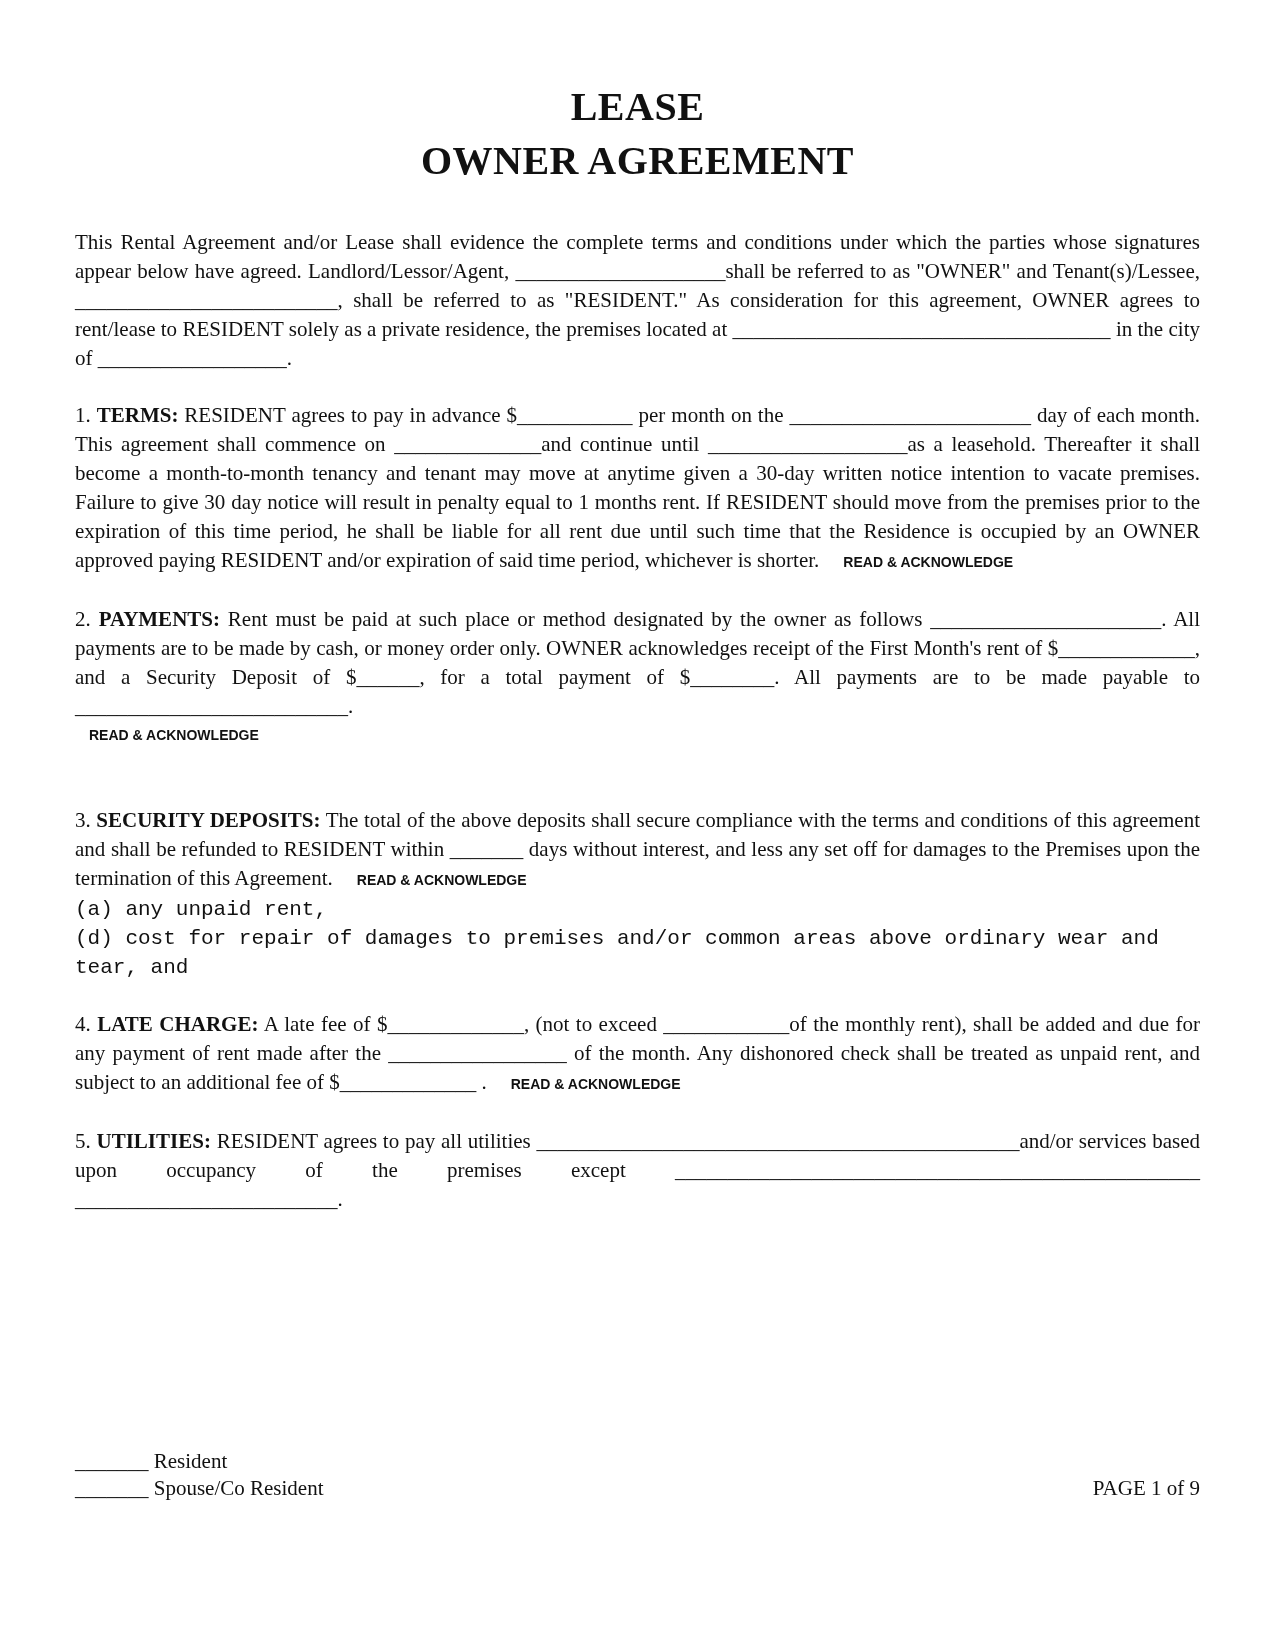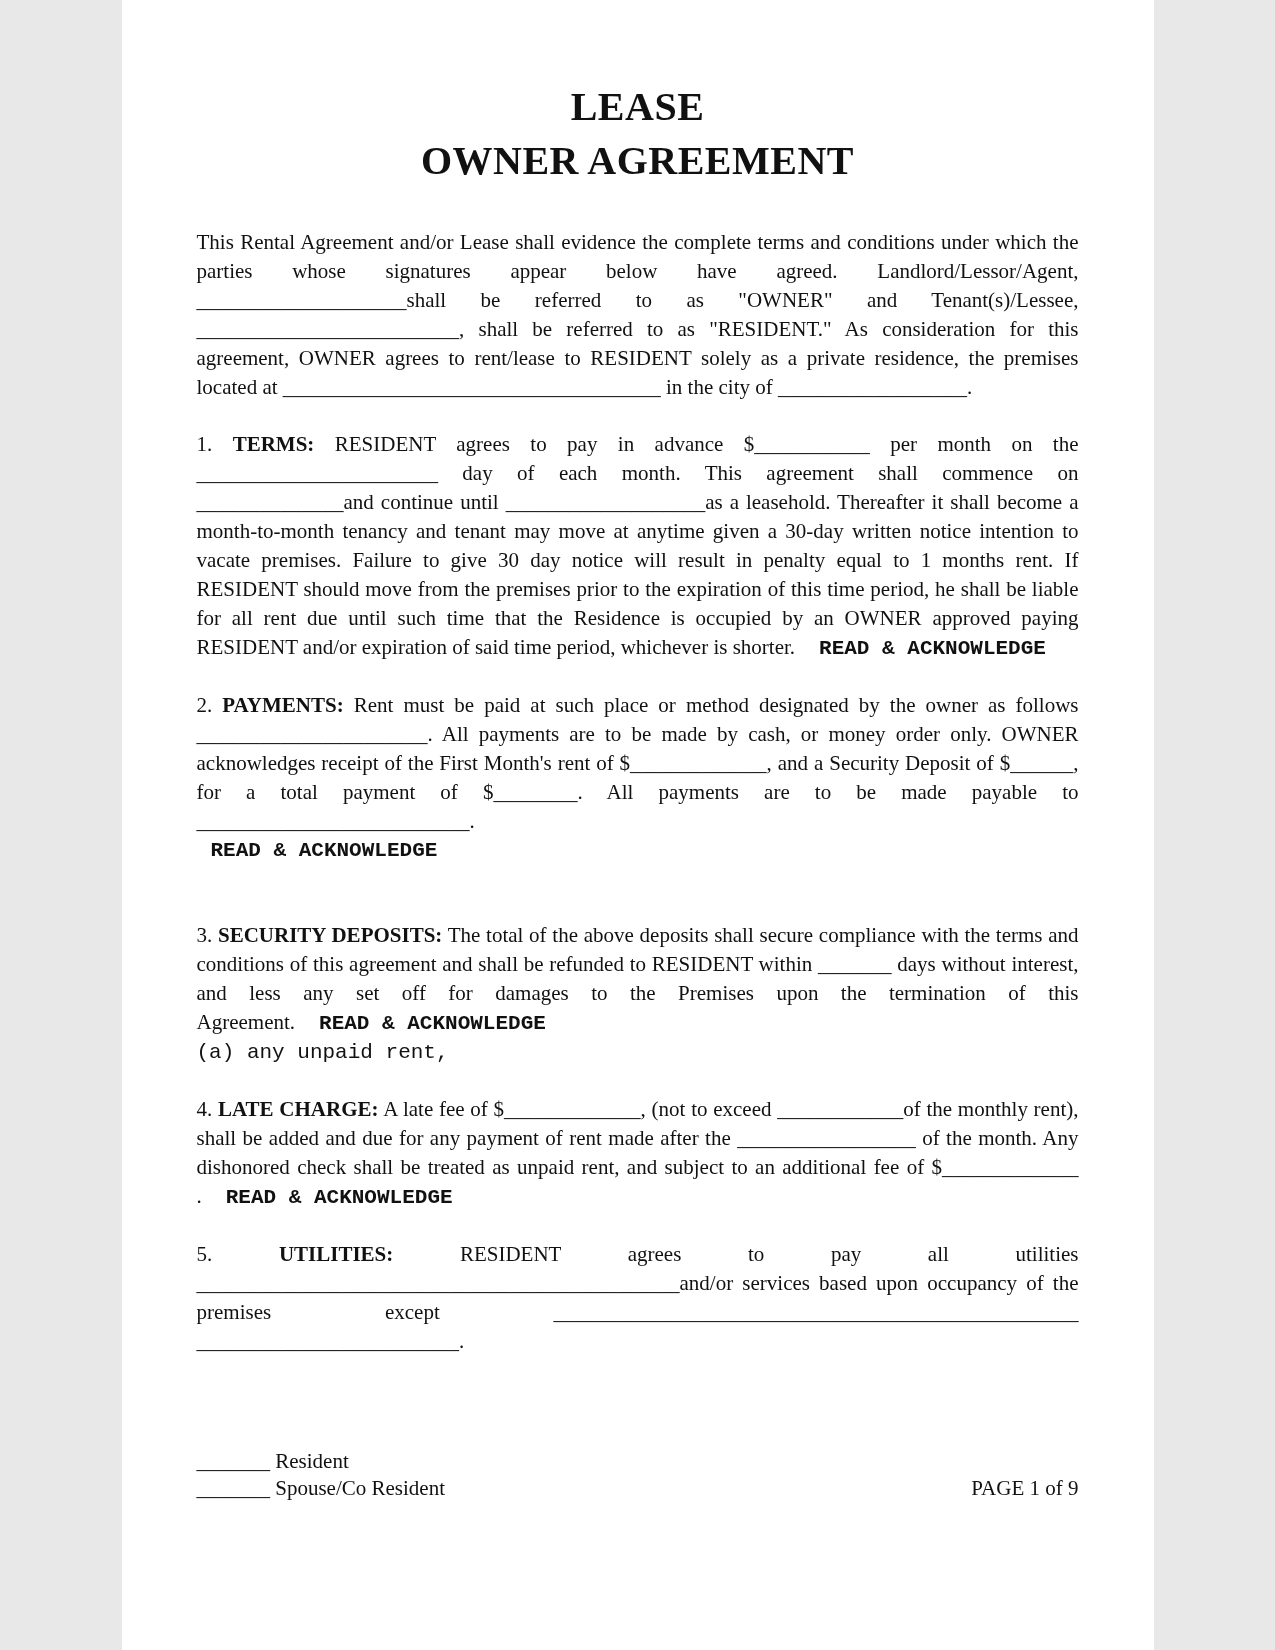--- a/index.html
+++ b/index.html
@@ -1,21 +1,21 @@
 <!DOCTYPE html>
 <html><head>
 <meta charset="utf-8">
 <style>
   html, body {
     margin: 0;
     padding: 0;
     background: #e8e8e8;
   }
   .page {
-    width: 1032px;
+    width: 1275px;
     height: 1650px;
     margin: 0 auto;
     box-sizing: border-box;
     padding: 80px 75px 148px 75px;
     background: #ffffff;
     color: #111111;
     font-family: "Liberation Serif", "DejaVu Serif", serif;
     font-size: 21px;
     line-height: 29px;
     display: flex;
@@ -31,23 +31,23 @@
     margin: 0 0 40px 0;
   }
   .para {
     margin: 0 0 28px 0;
     text-align: justify;
   }
   .tight { margin-bottom: 0; }
   .justify-last { text-align-last: justify; }
   .label { font-weight: bold; }
   .ack {
-    font-family: Liberation Mono, monospace;
+    font-family: Liberation Sans, sans-serif;
     font-weight: bold;
-    font-size: 21px;
+    font-size: 14px;
   }
   .inline-ack { padding-left: 24px; white-space: nowrap; }
   .ack-row { margin: 0 0 28px 14px; line-height: 29px; }
   .list-line { margin: 0; text-align: left; font-family: Liberation Mono, monospace; }
   .block { margin: 0 0 28px 0; }
   .block .para:last-child { margin-bottom: 0; }
   .footer {
     margin-top: auto;
     display: flex;
     justify-content: space-between;
@@ -71,20 +71,21 @@
   <p class="para"><span>1.</span> <span class="label">TERMS:</span> <span>RESIDENT agrees to pay in advance $___________ per month on the _______________________ day of each month. This agreement shall commence on ______________and continue until ___________________as a leasehold. Thereafter it shall become a month-to-month tenancy and tenant may move at anytime given a 30-day written notice intention to vacate premises.  Failure to give 30 day notice will result in penalty equal to 1 months rent. If RESIDENT should move from the premises prior to the expiration of this time period, he shall be liable for all rent due until such time that the Residence is occupied by an OWNER approved paying RESIDENT and/or expiration of said time period, whichever is shorter.</span><span class="ack inline-ack">READ &amp; ACKNOWLEDGE</span></p>
 
   <div class="block">
     <p class="para tight"><span>2.</span> <span class="label">PAYMENTS:</span> <span>Rent must be paid at such place or method designated by the owner as follows ______________________. All payments are to be made by cash, or money order only. OWNER acknowledges receipt of the First Month's rent of $_____________, and a Security Deposit of $______, for a total payment of $________. All payments are to be made payable to __________________________.</span></p>
     <div class="ack ack-row">READ &amp; ACKNOWLEDGE</div>
   </div>
 
   <div class="block">
     <p class="para tight"><span>3.</span> <span class="label">SECURITY DEPOSITS:</span> <span>The total of the above deposits shall secure compliance with the terms and conditions of this agreement and shall be refunded to RESIDENT within _______ days without interest, and less any set off for damages to the Premises upon the termination of this Agreement.</span><span class="ack inline-ack">READ &amp; ACKNOWLEDGE</span></p>
     <div class="list-line">(a) any unpaid rent,</div>
+    <div class="list-line">(d) cost for repair of damages to premises and/or common areas above ordinary wear and tear, and</div>
   </div>
 
   <p class="para"><span>4.</span> <span class="label">LATE CHARGE:</span> <span>A late fee of $_____________, (not to exceed ____________of the monthly rent), shall be added and due for any payment of rent made after the _________________ of the month. Any dishonored check shall be treated as unpaid rent, and subject to an additional fee of $_____________ .</span><span class="ack inline-ack">READ &amp; ACKNOWLEDGE</span></p>
 
   <p class="para"><span>5.</span> <span class="label">UTILITIES:</span> <span>RESIDENT agrees to pay all utilities ______________________________________________and/or services based upon occupancy of the premises except __________________________________________________ _________________________.</span></p>
 
 
   <footer class="footer">
     <div>
       <div>_______ Resident</div>

